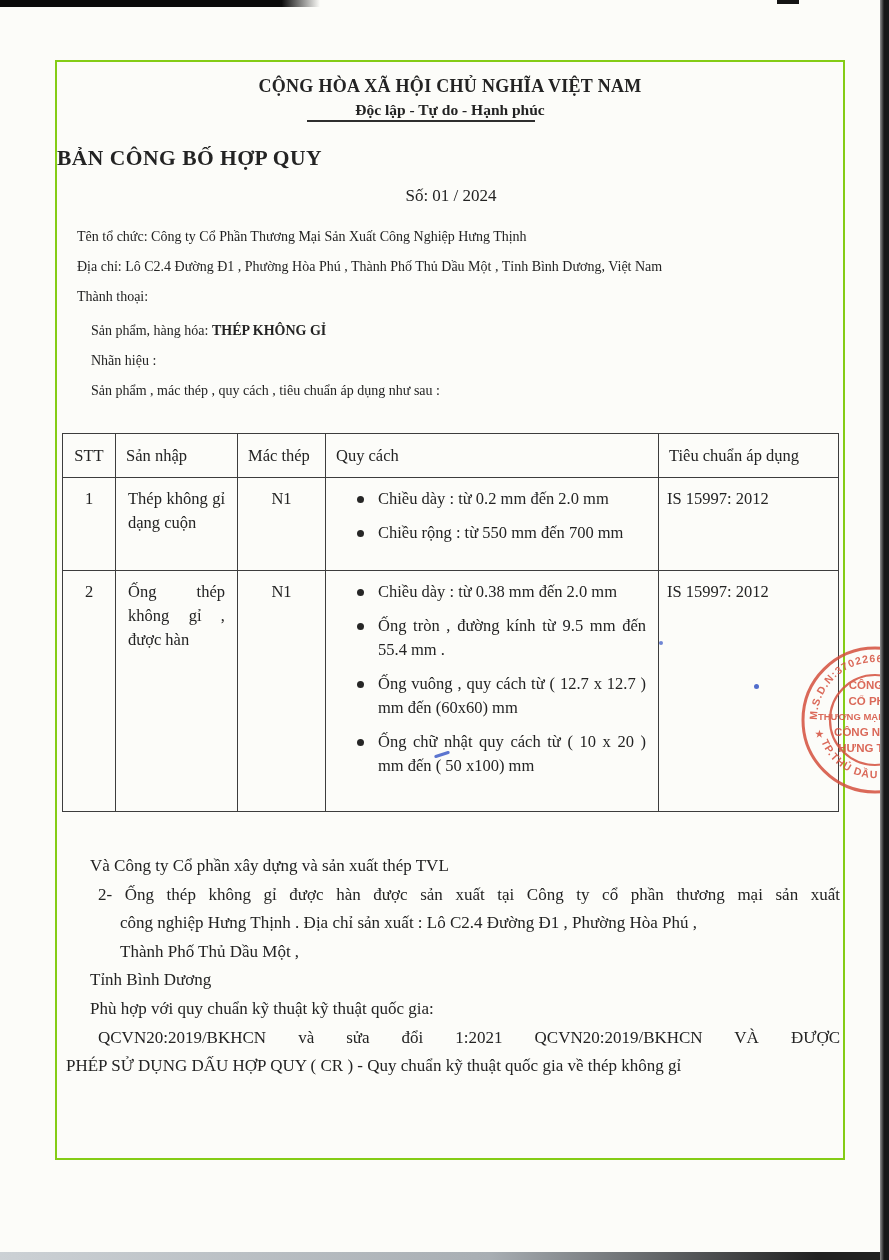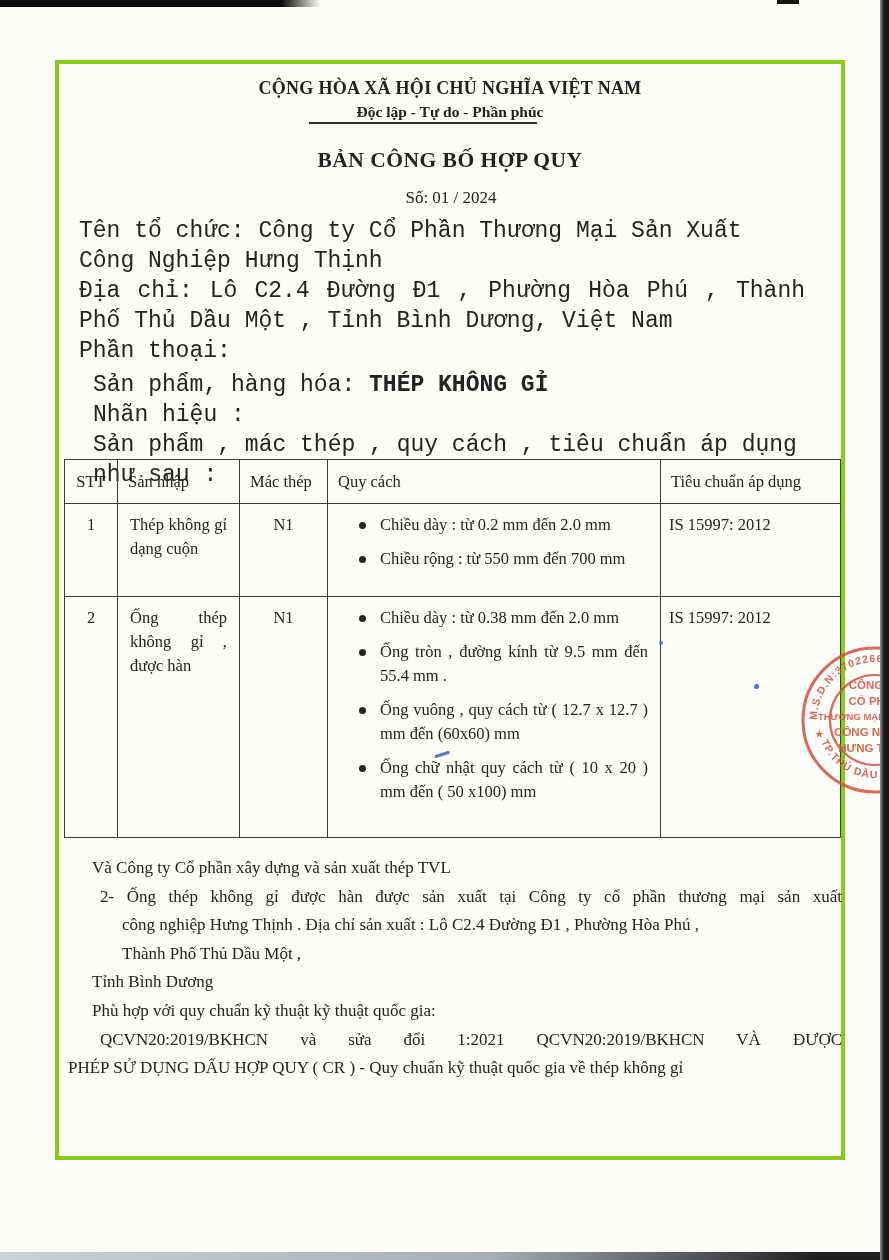--- a/index.html
+++ b/index.html
@@ -16,42 +16,42 @@
     background:linear-gradient(to right,#0b0b0b 88%, rgba(11,11,11,0)); z-index:6; }
   .scan-top-blob { position:absolute; left:777px; top:0; width:22px; height:4px; background:#141414; z-index:6; }
   .scan-right { position:absolute; left:880px; top:0; width:9px; height:1260px;
     background:linear-gradient(to right,#909090,#171717 45%); z-index:7; }
   .scan-bottom { position:absolute; left:0; top:1252px; width:889px; height:8px;
     background:linear-gradient(to right,#ccd1d5,#a8aeb3 55%,#202020 92%); z-index:6; }
 
   
   .page-frame {
     position:absolute; left:55px; top:60px; width:790px; height:1100px;
-    border:4px solid #84cc16; background:transparent;
+    border:2px solid #84cc16; background:transparent;
   }
 
   
   .header { position:absolute; top:14px; left:0; width:100%; text-align:center; }
   .nat-title { font-size:18px; font-weight:bold; letter-spacing:.3px; margin:0; }
   .motto { font-size:15.5px; font-weight:bold; margin:4px 0 0 0; }
   .motto-underline { position:absolute; left:250px; top:58px; width:228px; height:2px; background:#2e2e2e; }
-  .doc-title { position:absolute; top:84px; left:0; width:100%; text-align:center;
+  .doc-title { position:absolute; top:84px; left:0; width:100%; 
     font-size:21.5px; font-weight:bold; letter-spacing:.5px; margin:0; }
   .doc-number { position:absolute; top:123px; left:0; width:100%; text-align:center; font-size:17px; margin:1px; }
 
   
-  .info { position:absolute; top:152px; left:20px; width:726px; font-size:23px; line-height:30px;font-family:Liberation Mono, monospace; }
+  .info { position:absolute; top:160px; left:20px; width:726px; font-size:14px; line-height:30px; }
   .info p { margin:0; text-align:justify; }
   .info p.nj { text-align:left; }
   .indent { padding-left:14px; }
   .gap-top { margin-top:4px !important; }
   .product-name { font-weight:bold; }
 
   
-  .table-wrap { position:absolute; top:395px; left:5px; }
+  .table-wrap { position:absolute; top:371px; left:5px; }
   table.spec { border-collapse:collapse; width:776px; table-layout:fixed; }
   .spec th, .spec td { border:1.6px solid #3d3d3d; font-size:16.5px; font-weight:normal; }
   .spec th { height:44px; vertical-align:middle; text-align:left; padding:0 10px; }
   .spec th.c-stt { text-align:center; padding:0 2px; }
   .spec td { vertical-align:top; padding:9px 8px; line-height:24px; }
   .spec td.c-stt { text-align:center; }
   .spec td.c-sp { text-align:justify; padding:9px 12px; }
   .spec td.c-mt { text-align:center; }
   .spec tr.r1 { height:93px; }
   .spec tr.r2 { height:241px; }
@@ -90,31 +90,31 @@
 
 <div class="scan-top"></div>
 <div class="scan-top-blob"></div>
 <div class="scan-right"></div>
 <div class="scan-bottom"></div>
 
 <div class="page-frame">
 
   <div class="header">
     <p class="nat-title">CỘNG HÒA XÃ HỘI CHỦ NGHĨA VIỆT NAM</p>
-    <p class="motto">Độc lập - Tự do - Phần phúc</p>
+    <p class="motto">Độc lập - Tự do - Hạnh phúc</p>
   </div>
   <div class="motto-underline"></div>
 
   <p class="doc-title">BẢN CÔNG BỐ HỢP QUY</p>
   <p class="doc-number">Số: 01 / 2024</p>
 
   <div class="info">
     <p class="nj">Tên tổ chức: Công ty Cổ Phần Thương Mại Sản Xuất Công Nghiệp Hưng Thịnh</p>
     <p>Địa chỉ: Lô C2.4 Đường Đ1 , Phường Hòa Phú , Thành Phố Thủ Dầu Một , Tỉnh Bình Dương, Việt Nam</p>
-    <p class="nj">Phần thoại:</p>
+    <p class="nj">Thành thoại:</p>
     <p class="nj indent gap-top"><span>Sản phẩm, hàng hóa: </span><span class="product-name">THÉP KHÔNG GỈ</span></p>
     <p class="nj indent">Nhãn hiệu :</p>
     <p class="nj indent">Sản phẩm , mác thép , quy cách , tiêu chuẩn áp dụng như sau :</p>
   </div>
 
   <div class="table-wrap">
     <table class="spec">
       <colgroup>
         <col style="width:53px">
           <col style="width:122px">

